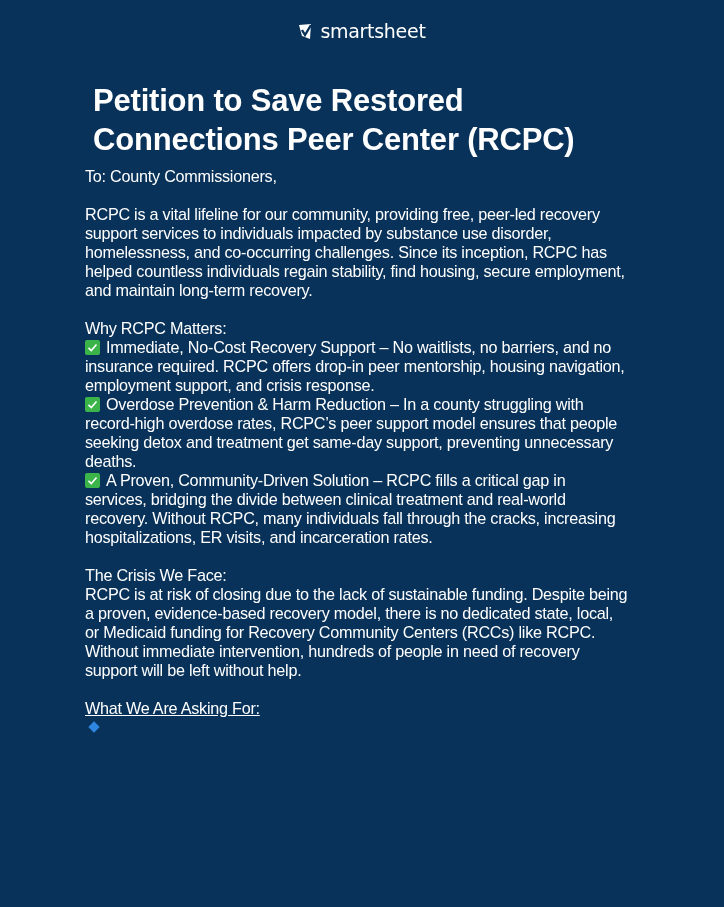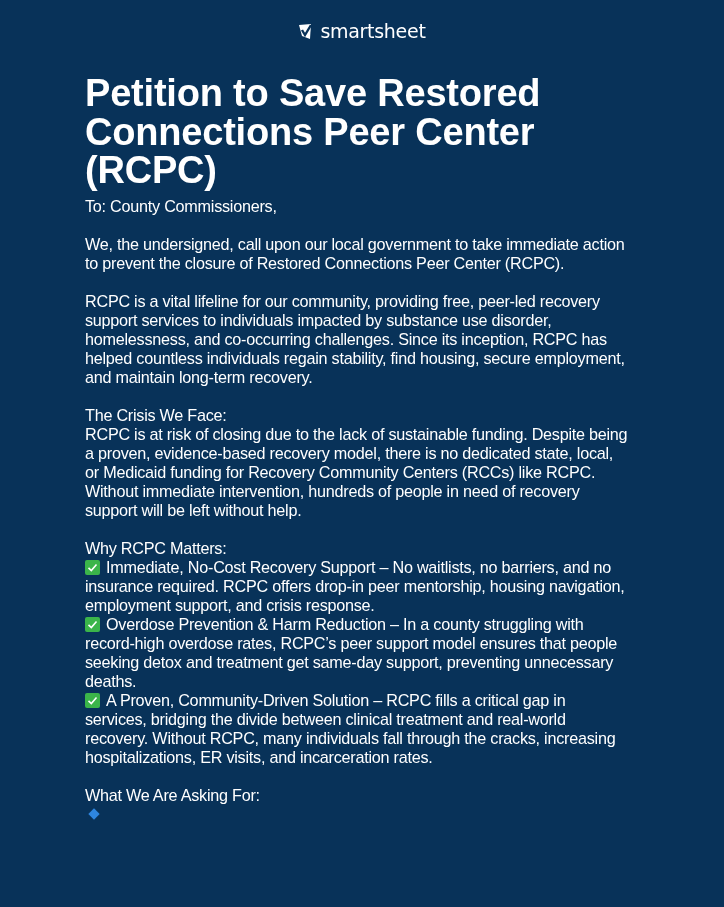--- a/index.html
+++ b/index.html
@@ -42,40 +42,41 @@
       color: #ffffff;
       line-height: 24px;
     }
     .content {
       position: absolute;
       left: 85px;
       top: 74px;
       width: 552px;
     }
     h1 {
-      margin: 0;
+      margin: 8px;
       font-family: "Liberation Sans", sans-serif;
       font-weight: bold;
-      font-size: 38px;
+      font-size: 31px;
       line-height: 38.5px;
       letter-spacing: -0.2px;
       color: #ffffff;
     }
     .body-text {
       margin-top: 7px;
       font-size: 16.2px;
       line-height: 19px;
       letter-spacing: -0.25px;
       color: #ffffff;
     }
     .para {
       margin: 0 9px 19px 0;
     }
     .para.tight {
       margin-bottom: 0;
+      text-decoration: underline;
     }
     .line {
       display: block;
     }
     .check-icon {
       display: inline-block;
       width: 15px;
       height: 15px;
       background: #3bb54a;
       border-radius: 2px;
@@ -111,27 +112,21 @@
       </svg>
     </span>
     <span class="brand-name">smartsheet</span>
   </div>
 
   <div class="content">
     <h1>Petition to Save Restored Connections Peer Center (RCPC)</h1>
 
     <div class="body-text">
       <p class="para">To: County Commissioners,</p>
-      <p class="para">We, the undersigned, call upon our local government to take immediate action to prevent the closure of Restored Connections Peer Center (RCPC).</p>
       <p class="para">RCPC is a vital lifeline for our community, providing free, peer-led recovery support services to individuals impacted by substance use disorder, homelessness, and co-occurring challenges. Since its inception, RCPC has helped countless individuals regain stability, find housing, secure employment, and maintain long-term recovery.</p>
-
-      <div class="para">
-        <span class="line">The Crisis We Face:</span>
-        <span class="line">RCPC is at risk of closing due to the lack of sustainable funding. Despite being a proven, evidence-based recovery model, there is no dedicated state, local, or Medicaid funding for Recovery Community Centers (RCCs) like RCPC. Without immediate intervention, hundreds of people in need of recovery support will be left without help.</span>
-      </div>
 
       <div class="para">
         <span class="line">Why RCPC Matters:</span>
         <div>
           <span class="check-icon">
             <svg width="11" height="11" viewBox="0 0 11 11">
                 <path d="M1.5 5.8 L4.3 8.5 L9.5 2.5" stroke="#ffffff" stroke-width="1.6" fill="none"></path>
               </svg>
           </span><span>Immediate, No-Cost Recovery Support – No waitlists, no barriers, and no insurance required. RCPC offers drop-in peer mentorship, housing navigation, employment support, and crisis response.</span>
         </div>
@@ -144,20 +139,25 @@
         </div>
         <div>
           <span class="check-icon">
             <svg width="11" height="11" viewBox="0 0 11 11">
                 <path d="M1.5 5.8 L4.3 8.5 L9.5 2.5" stroke="#ffffff" stroke-width="1.6" fill="none"></path>
               </svg>
           </span><span>A Proven, Community-Driven Solution – RCPC fills a critical gap in services, bridging the divide between clinical treatment and real-world recovery. Without RCPC, many individuals fall through the cracks, increasing hospitalizations, ER visits, and incarceration rates.</span>
         </div>
       </div>
 
+      <div class="para">
+        <span class="line">The Crisis We Face:</span>
+        <span class="line">RCPC is at risk of closing due to the lack of sustainable funding. Despite being a proven, evidence-based recovery model, there is no dedicated state, local, or Medicaid funding for Recovery Community Centers (RCCs) like RCPC. Without immediate intervention, hundreds of people in need of recovery support will be left without help.</span>
+      </div>
+
       <div class="para tight">
         <span class="line">What We Are Asking For:</span>
         <div>
           <span class="diamond-icon"></span>
         </div>
       </div>
     </div>
   </div>
 </div>
 

